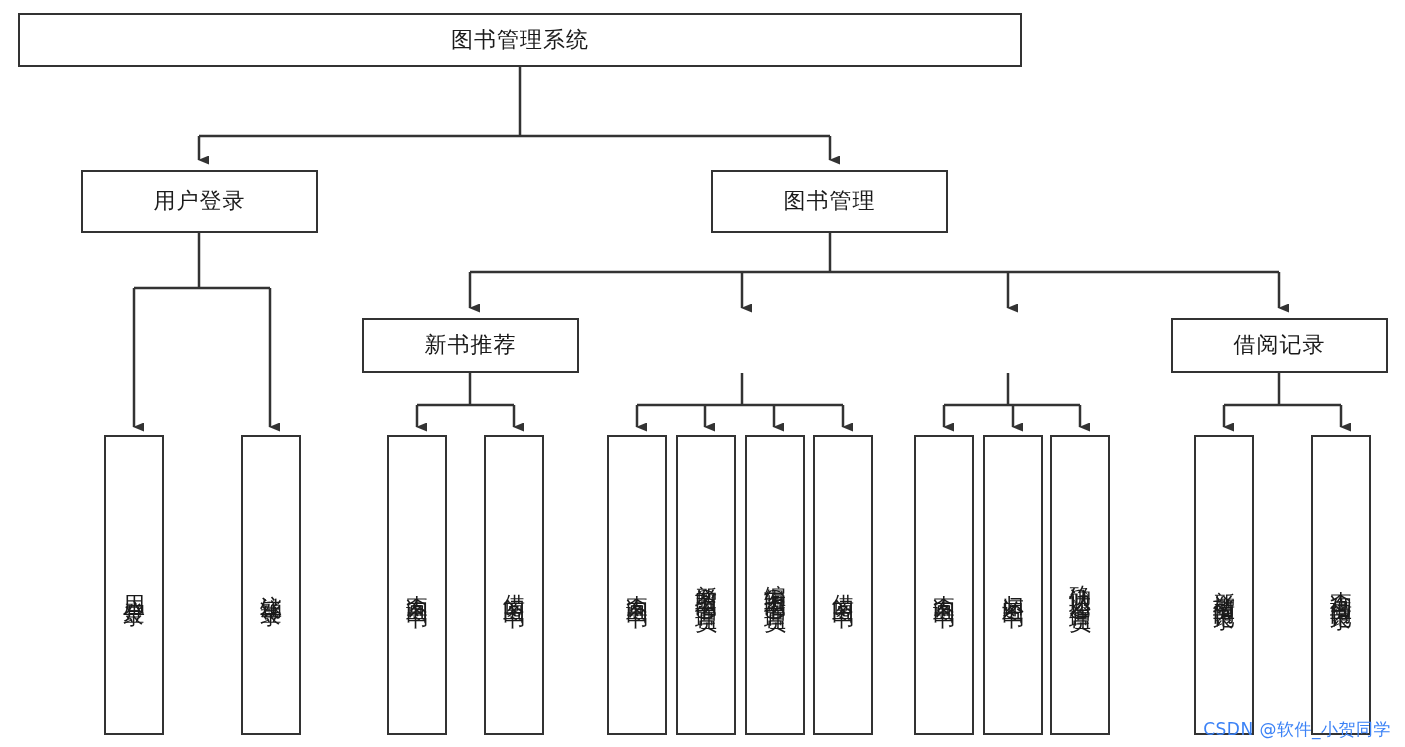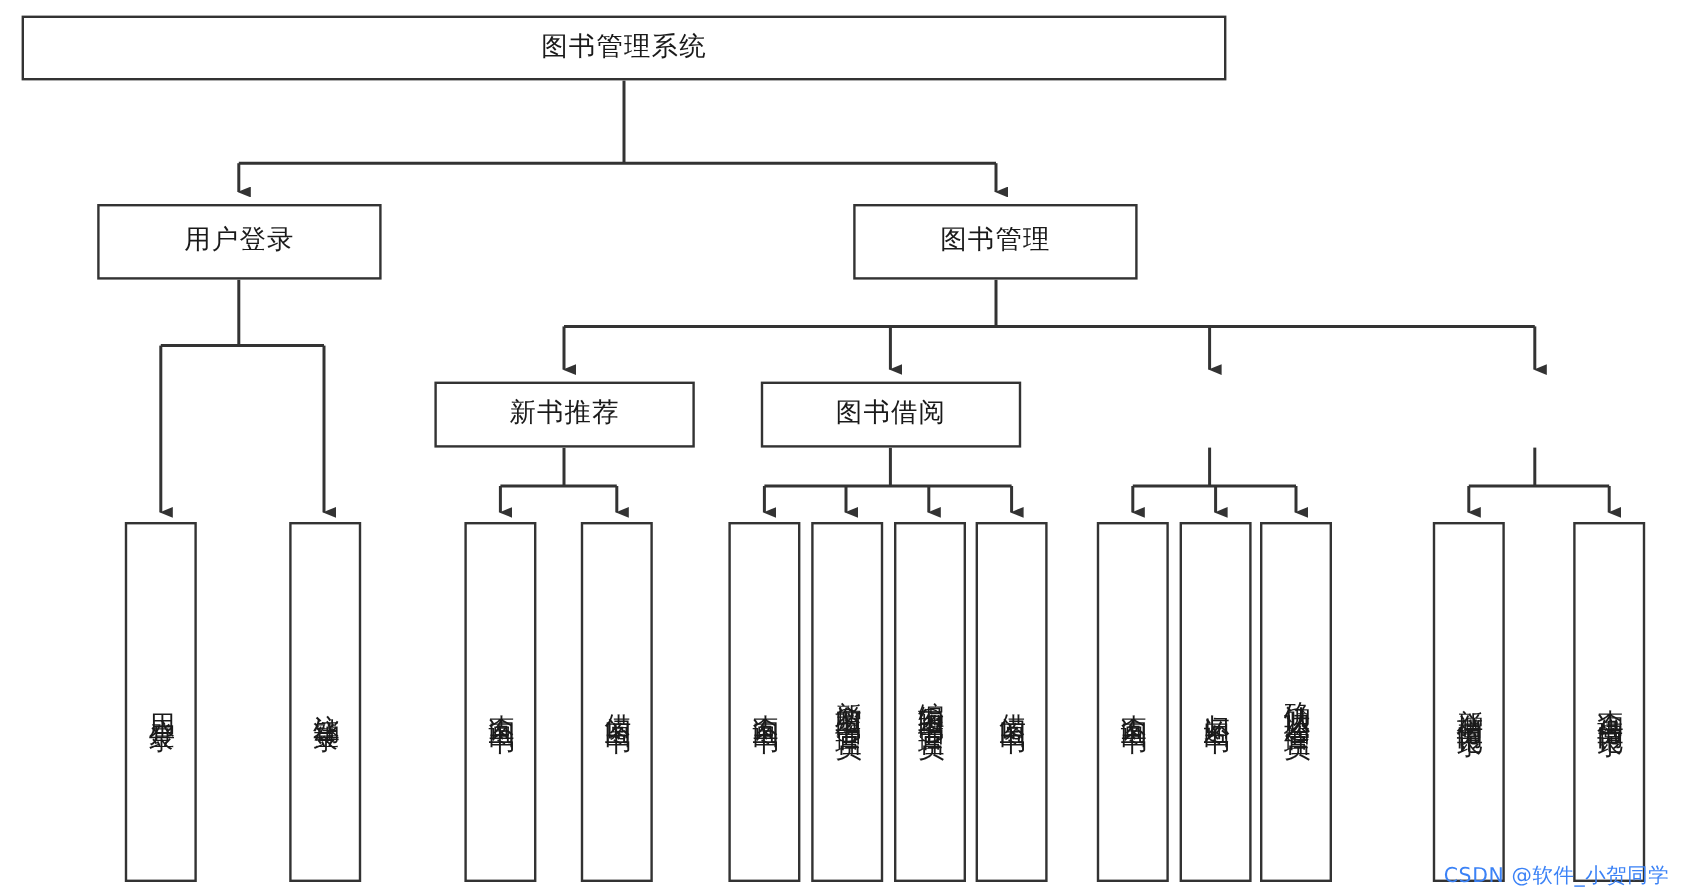--- a/index.html
+++ b/index.html
@@ -122,29 +122,29 @@
     </g>
   </svg>
 
   <div class="node horiz" style="left:18px; top:13px; width:1004px; height:54px;">
     <span>图书管理系统</span>
   </div>
 
   <div class="node horiz" style="left:81px; top:170px; width:237px; height:63px;">
     <span>用户登录</span>
   </div>
-  <div class="node horiz" style="left:711px; top:170px; width:237px; height:63px;">
+  <div class="node horiz" style="left:711px; top:170px; width:237px; height:63px;font-family:Liberation Serif, serif;">
     <span>图书管理</span>
   </div>
 
   <div class="node horiz" style="left:362px; top:318px; width:217px; height:55px;align-items:center;">
     <span>新书推荐</span>
   </div>
-  <div class="node horiz" style="left:634px; top:318px; width:217px; height:55px;">
-    <span>图书借阅</span>
+  <div class="node horiz" style="left:1171px; top:318px; width:217px; height:55px;">
+    <span>借阅记录</span>
   </div>
 
   <div class="node vert" style="left:104px; top:435px; width:60px; height:300px;">
     <span class="vlabel">用户登录</span>
   </div>
   <div class="node vert" style="left:241px; top:435px; width:60px; height:300px;">
     <span class="vlabel">注销登录</span>
   </div>
 
   <div class="node vert" style="left:387px; top:435px; width:60px; height:300px;">

